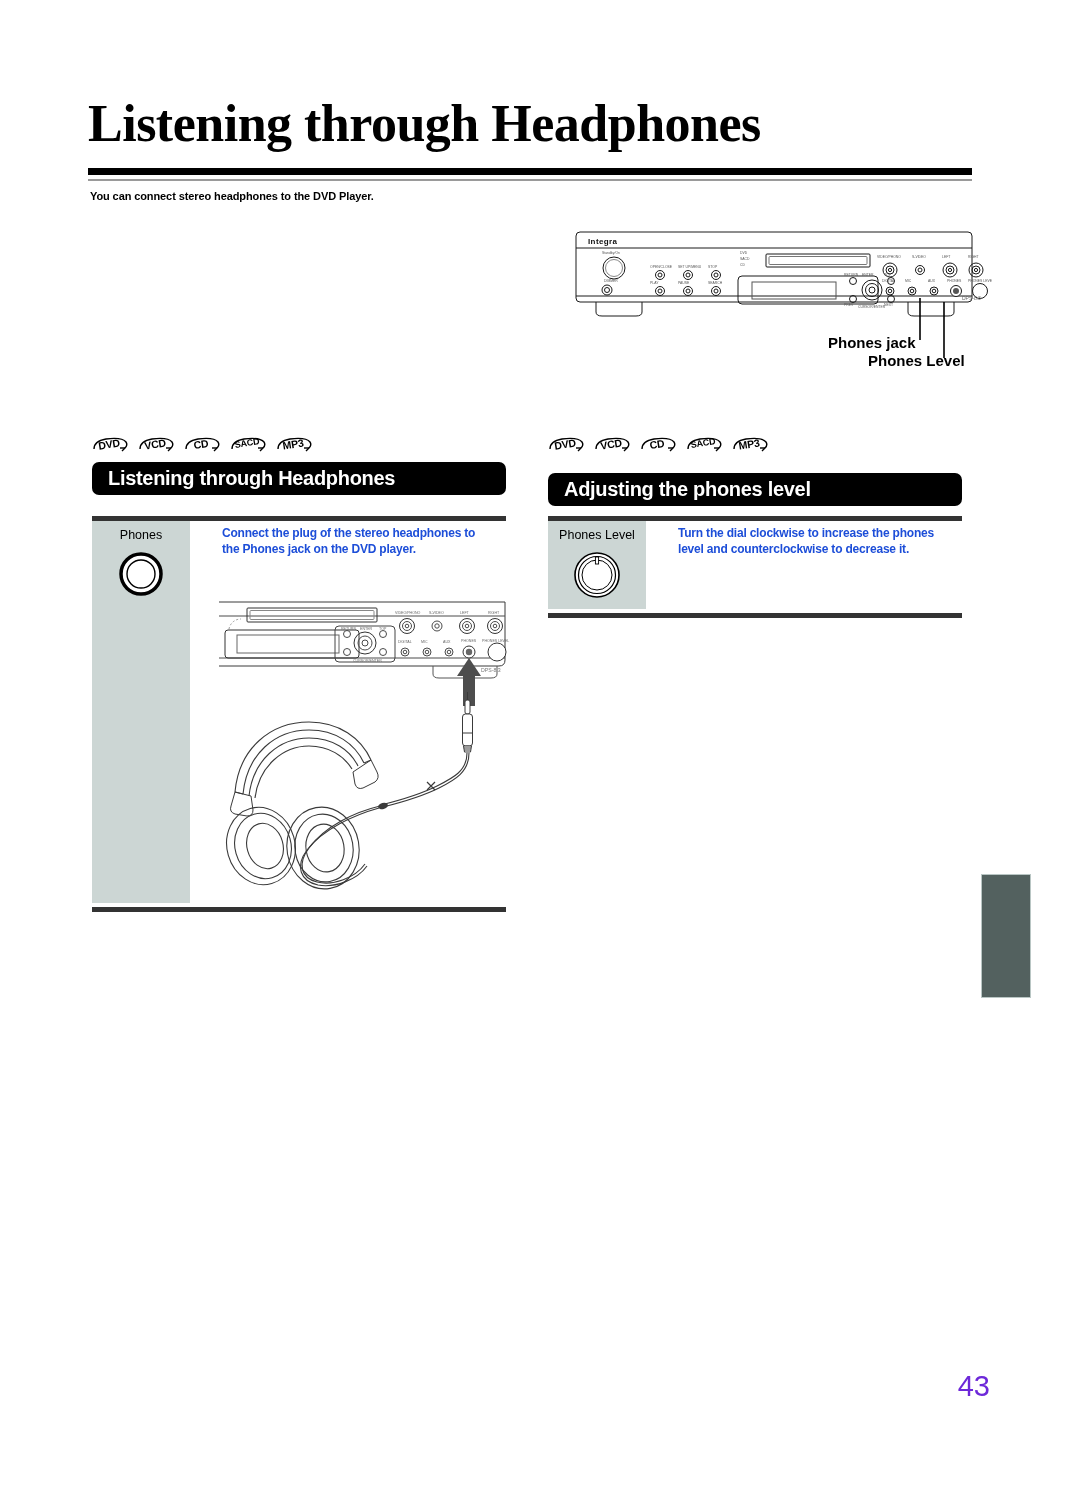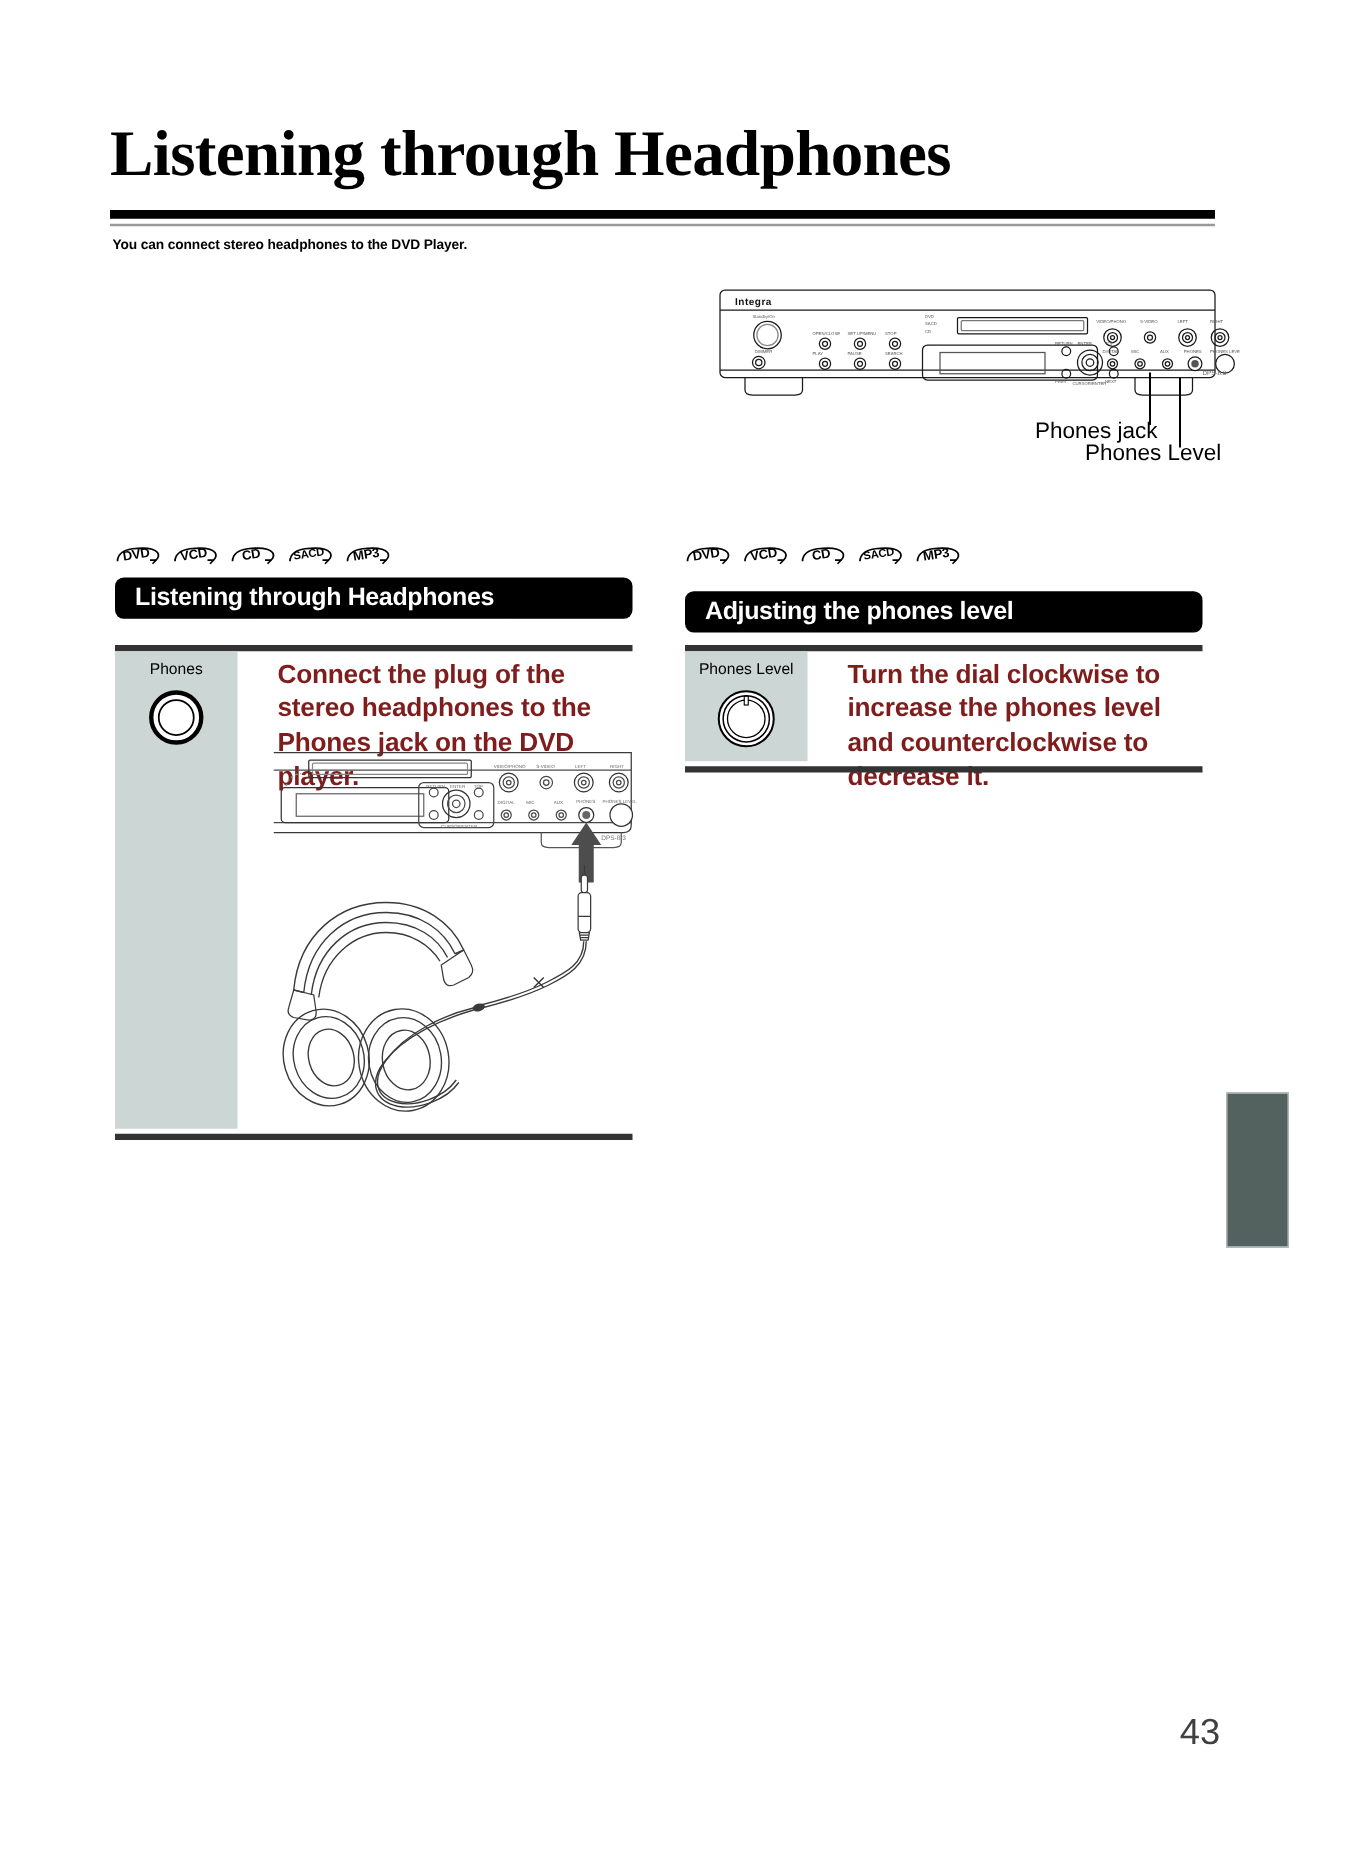--- a/index.html
+++ b/index.html
@@ -23,21 +23,21 @@
 
   .intro{
     position:absolute;left:90px;top:190px;width:700px;
     font-size:11px;font-weight:bold;color:#000;letter-spacing:-0.1px;
   }
 
   
   .device-top{position:absolute;left:572px;top:228px;width:420px;height:100px;}
   .callout-wrap{position:absolute;left:546px;top:228px;width:430px;height:150px;}
   .callout-label{
-    position:absolute;font-size:18px;font-weight:normal;color:#000;
+    position:absolute;font-size:15px;font-weight:bold;color:#000;
     white-space:nowrap;text-align:right;
   }
   .cl-jack{left:282px;top:106px;width:86px;}
   .cl-level{left:322px;top:124px;width:92px;}
 
   
   .badges{position:absolute;display:flex;gap:9px;align-items:flex-end;}
   .badge{
     position:relative;width:37px;height:21px;
   }
@@ -64,37 +64,37 @@
   .block{position:absolute;}
   .block .toprule{position:absolute;left:0;top:0;height:5px;background:#333;}
   .block .botrule{position:absolute;left:0;height:5px;background:#333;}
   .gray-col{
     position:absolute;left:0;background:#ccd6d4;
   }
   .ctrl-label{
     position:absolute;text-align:center;font-size:12.5px;color:#000;white-space:nowrap;
   }
   .instr-text{
-    position:absolute;font-size:21px;font-weight:bold;color:#7f1d1d;
+    position:absolute;font-size:12px;font-weight:bold;color:#1d4ed8;
     line-height:1.30;letter-spacing:-0.2px;
   }
 
   
   .hp-illus{position:absolute;left:205px;top:596px;width:310px;height:300px;}
 
   
   .side-tab{
     position:absolute;left:981px;top:874px;width:48px;height:122px;
     background:#53615f;border:1px solid #b9c6c4;
   }
 
   
   .pageno{
-    position:absolute;left:930px;top:1370px;width:60px;text-align:center;
-    font-size:29px;color:#404040;
+    position:absolute;left:930px;top:1370px;width:60px;text-align:right;
+    font-size:29px;color:#6d28d9;
   }
 </style>
 </head>
 <body>
 
 <div class="page">
 
   <div class="title">Listening through Headphones</div>
   <div class="rule-thick"></div>
   <div class="rule-thin"></div>

